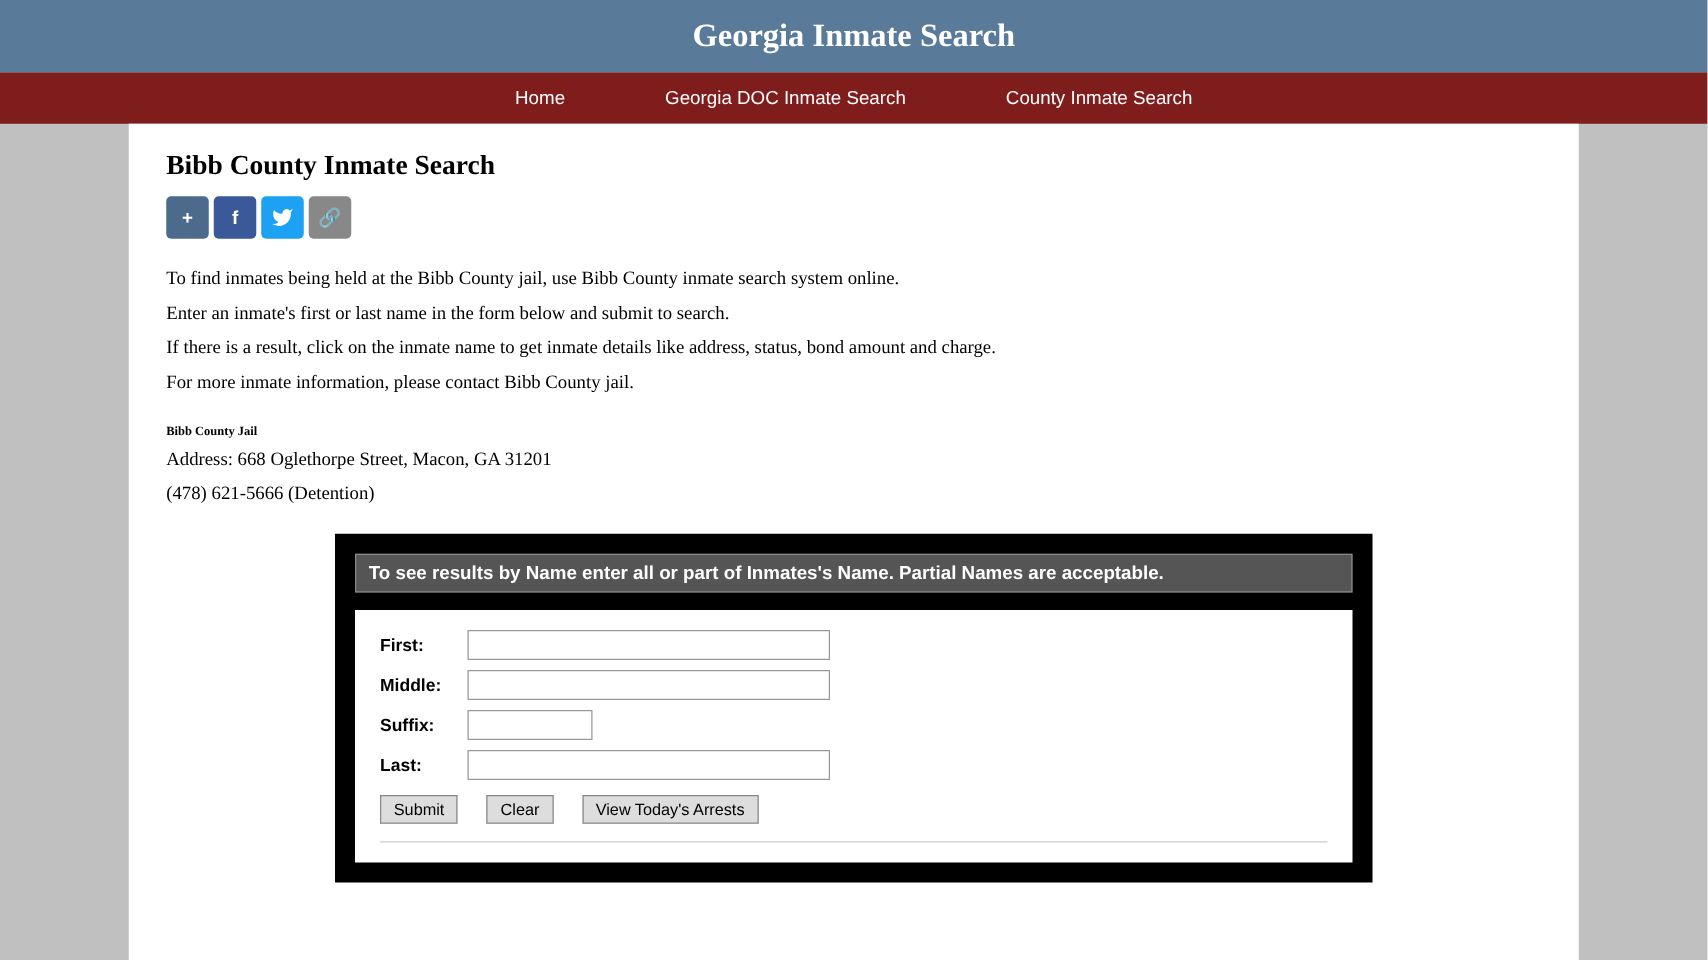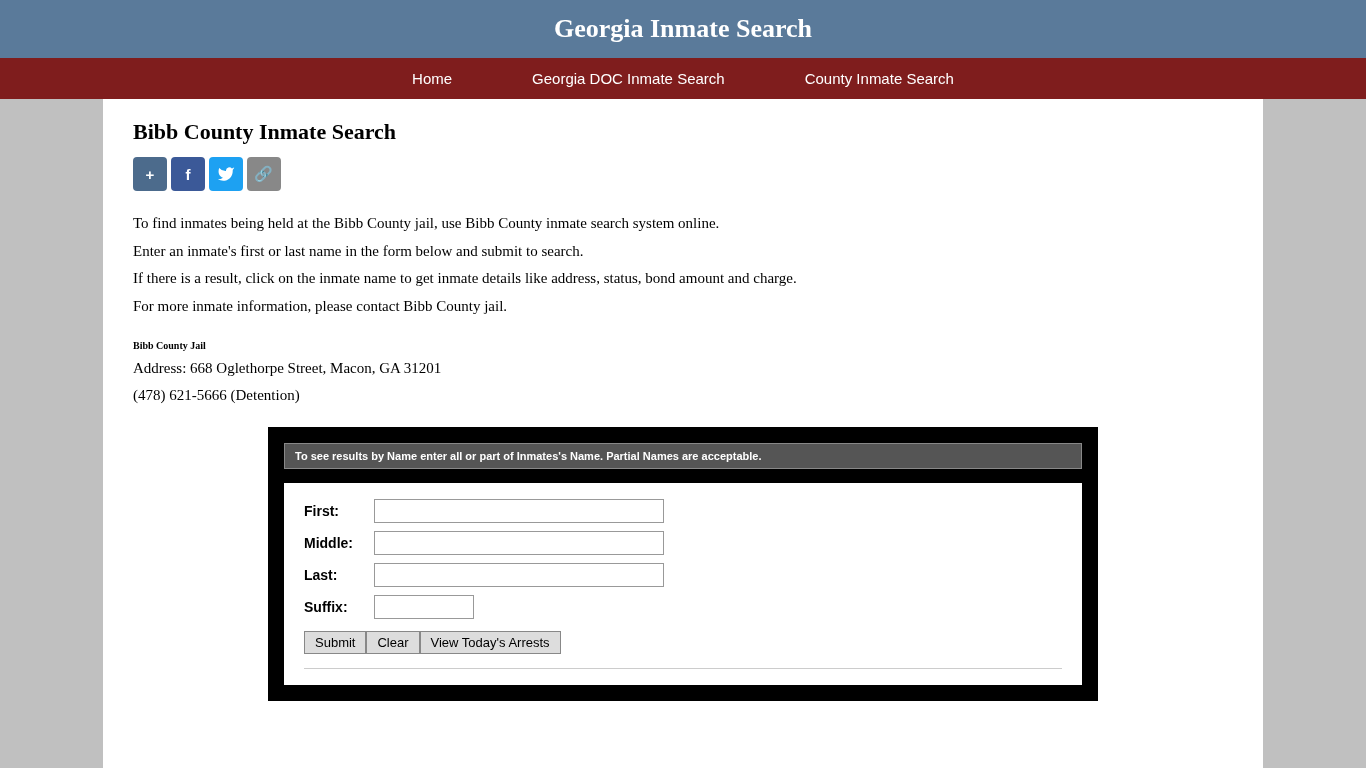--- a/index.html
+++ b/index.html
@@ -102,21 +102,21 @@
     .search-container {
       background: #000;
       padding: 16px;
       max-width: 830px;
       margin: 0 auto;
     }
 
     .search-instruction {
       background: #555;
       color: #fff;
-      font-size: 11px;
+      font-size: 15px;
       font-weight: bold;
       padding: 6px 10px;
       margin-bottom: 14px;
       border: 1px solid #888;
       font-family: Arial, sans-serif;
     }
 
     .search-form {
       background: #fff;
       padding: 16px 20px 16px 20px;
@@ -141,21 +141,21 @@
       padding: 2px 4px;
       font-size: 13px;
     }
     .form-row input[type="text"].suffix {
       width: 100px;
     }
 
     .form-buttons {
       margin-top: 12px;
       display: flex;
-      gap: 0;
+      gap: 23px;
     }
     .form-buttons button {
       padding: 3px 10px;
       font-size: 13px;
       font-family: Arial, sans-serif;
       cursor: pointer;
       background: #ddd;
       border: 1px solid #888;
     }
 
@@ -216,26 +216,26 @@
     <div class="search-form">
       <div class="form-row">
         <label>First:</label>
         <input type="text" style="">
       </div>
       <div class="form-row">
         <label>Middle:</label>
         <input type="text" style="">
       </div>
       <div class="form-row">
+        <label>Suffix:</label>
+        <input type="text" class="suffix" style="">
+      </div>
+      <div class="form-row">
         <label>Last:</label>
         <input type="text" style="">
-      </div>
-      <div class="form-row">
-        <label>Suffix:</label>
-        <input type="text" class="suffix" style="">
       </div>
 
       <div class="form-buttons">
         <button>Submit</button>
         <button>Clear</button>
         <button>View Today's Arrests</button>
       </div>
 
       <hr class="separator-line">
     </div>

